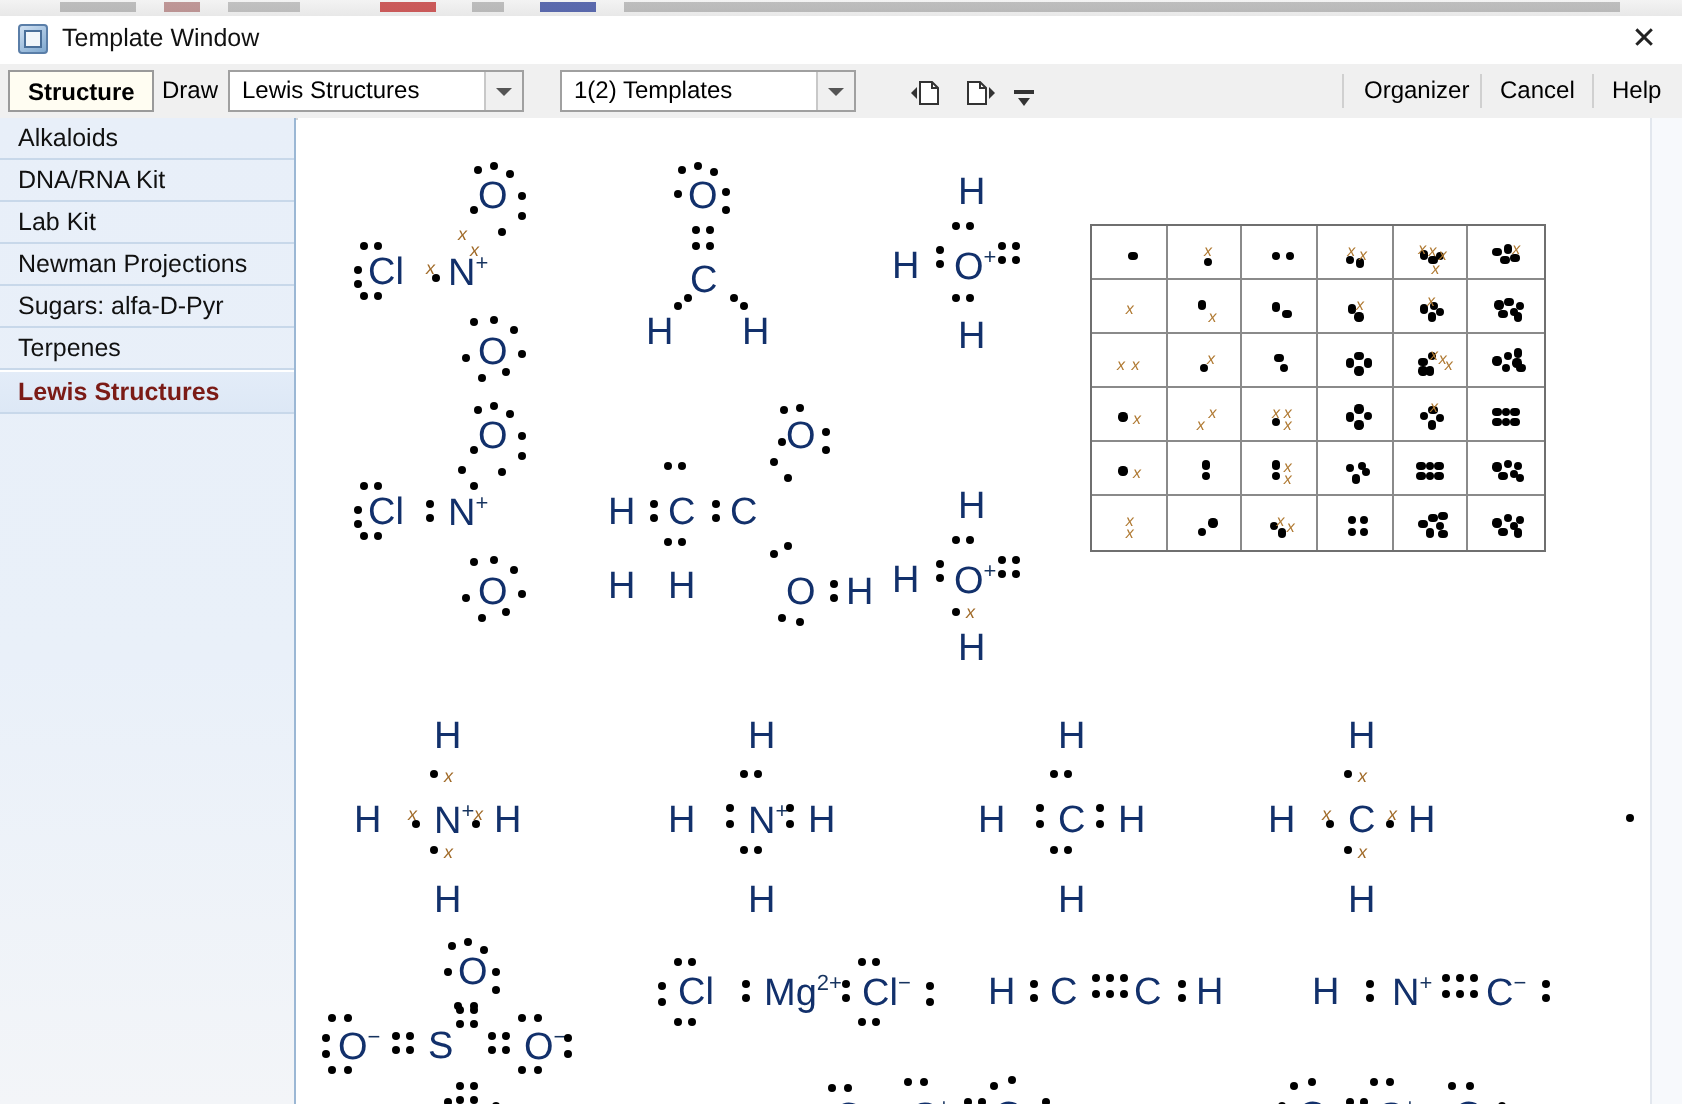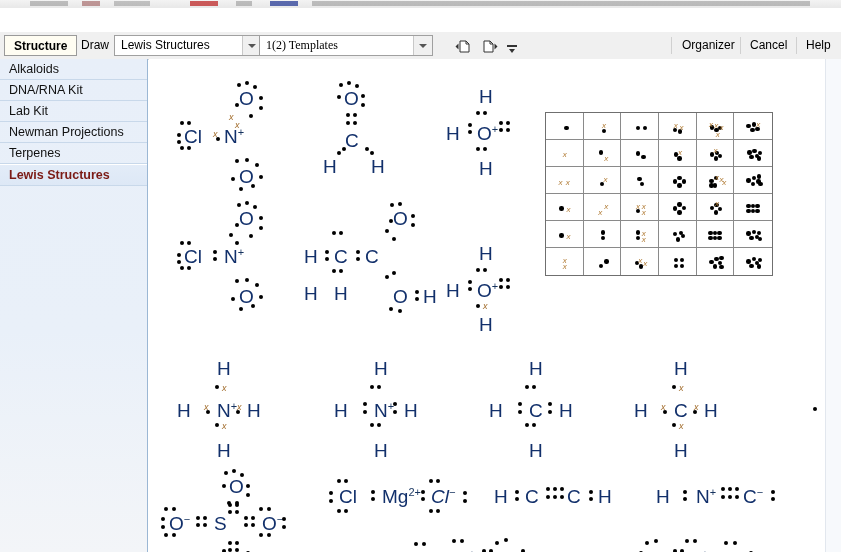--- a/index.html
+++ b/index.html
@@ -48,21 +48,21 @@
      line-height:21px;font-size:12px;color:#000;cursor:pointer;}
   .combo{position:absolute;top:3px;height:21px;background:#fff;
      border:1px solid #a0a0a0;box-sizing:border-box;cursor:pointer;}
   .combo .cval{position:absolute;left:6px;top:0;line-height:19px;font-size:12px;color:#000;}
   .combo .carrow{position:absolute;right:0;top:0;width:19px;height:19px;
      background:#f0f0f0;border-left:1px solid #c8c8c8;box-sizing:border-box;}
   .combo .carrow:after{content:"";position:absolute;left:5px;top:8px;
      border-left:4px solid transparent;border-right:4px solid transparent;
      border-top:4px solid #555;}
   #combo-category{left:114px;width:148px;}
-  #combo-template{left:259px;width:174px;font-family:Liberation Serif, serif;}
+  #combo-template{left:280px;width:148px;}
 
   .navbtn{position:absolute;top:7px;width:18px;height:15px;cursor:pointer;}
   #nav-prev{left:455px;}
   #nav-next{left:481px;}
   .tb-more{position:absolute;left:507px;top:11px;width:10px;height:12px;cursor:pointer;}
   .tb-more:before{content:"";position:absolute;left:0;top:2px;width:10px;height:1.5px;background:#333;}
   .tb-more:after{content:"";position:absolute;left:2px;top:6px;
      border-left:3px solid transparent;border-right:3px solid transparent;
      border-top:4px solid #333;}
 
@@ -109,20 +109,25 @@
 </style>
 </head>
 <body>
 
 <div class="app">
 
   <div class="bg-strip">
     <div class="bits"></div>
   </div>
 
+  <div class="titlebar">
+    <div class="ticon"></div>
+    <div class="ttext">Template Window</div>
+    <div class="tclose">✕</div>
+  </div>
 
   <div class="toolbar">
     <div class="tb-structure">Structure</div>
     <div class="tb-draw">Draw</div>
 
     <div class="combo" id="combo-category">
       <span class="cval">Lewis Structures</span>
       <span class="carrow"></span>
     </div>
 
@@ -153,20 +158,21 @@
     <div class="tb-right" id="btn-cancel">Cancel</div>
     <div class="tb-sep" style="left:796px;"></div>
     <div class="tb-right" id="btn-help">Help</div>
   </div>
 
   <div class="sidebar" id="sidebar">
       <div class="side-item">Alkaloids</div>
       <div class="side-item">DNA/RNA Kit</div>
       <div class="side-item">Lab Kit</div>
       <div class="side-item">Newman Projections</div>
+      <div class="side-item">Sugars: alfa-D-Pyr</div>
       <div class="side-item">Terpenes</div>
       <div class="side-item sel">Lewis Structures</div>
     </div>
 
   <div class="canvas">
     <div class="stage" id="stage">
         <span class="atom" style="left: 35px; top: 68px;">Cl</span>
         <i class="dot" style="left: 31px; top: 62px;"></i>
         <i class="dot" style="left: 38px; top: 62px;"></i>
         <i class="dot" style="left: 31px; top: 87px;"></i>
@@ -398,21 +404,21 @@
         <i class="dot" style="left: 195px; top: 420px;"></i>
         <i class="dot" style="left: 180px; top: 432px;"></i>
         <i class="dot" style="left: 180px; top: 440px;"></i>
         <i class="dot" style="left: 188px; top: 450px;"></i>
         <i class="dot" style="left: 195px; top: 450px;"></i>
         <i class="dot" style="left: 222px; top: 431px;"></i>
         <i class="dot" style="left: 222px; top: 438px;"></i>
         <span class="atom" style="left: 233px; top: 428px;">Mg<span class="ch">2+</span></span>
         <i class="dot" style="left: 272px; top: 431px;"></i>
         <i class="dot" style="left: 272px; top: 438px;"></i>
-        <span class="atom" style="left: 282px; top: 428px; font-style: italic;">Cl<span class="ch">−</span></span>
+        <span class="atom" style="left: 282px; top: 428px;">Cl<span class="ch">−</span></span>
         <i class="dot" style="left: 280px; top: 420px;"></i>
         <i class="dot" style="left: 287px; top: 420px;"></i>
         <i class="dot" style="left: 280px; top: 450px;"></i>
         <i class="dot" style="left: 287px; top: 450px;"></i>
         <i class="dot" style="left: 314px; top: 432px;"></i>
         <i class="dot" style="left: 314px; top: 440px;"></i>
         <span class="atom" style="left: 345px; top: 428px;">H</span>
         <i class="dot" style="left: 366px; top: 431px;"></i>
         <i class="dot" style="left: 366px; top: 438px;"></i>
         <span class="atom" style="left: 376px; top: 428px;">C</span>

